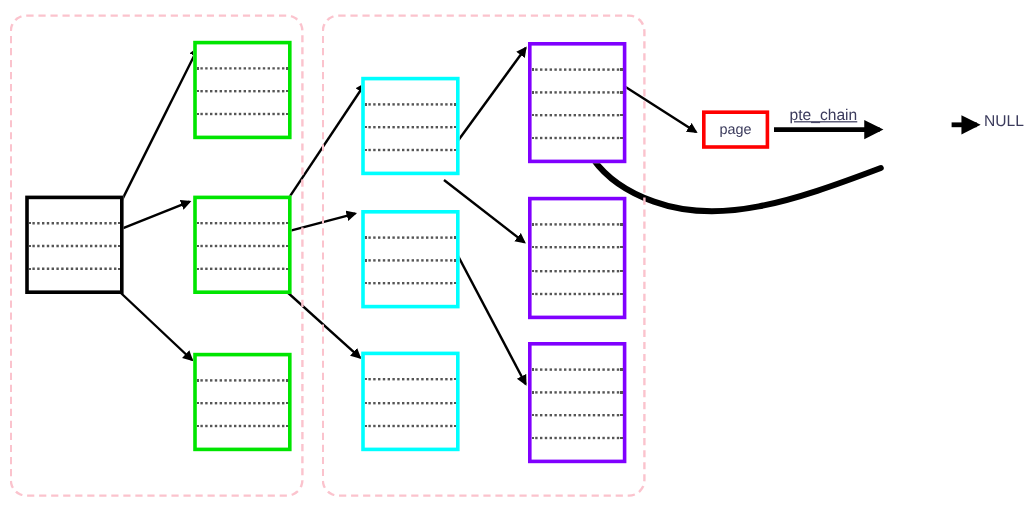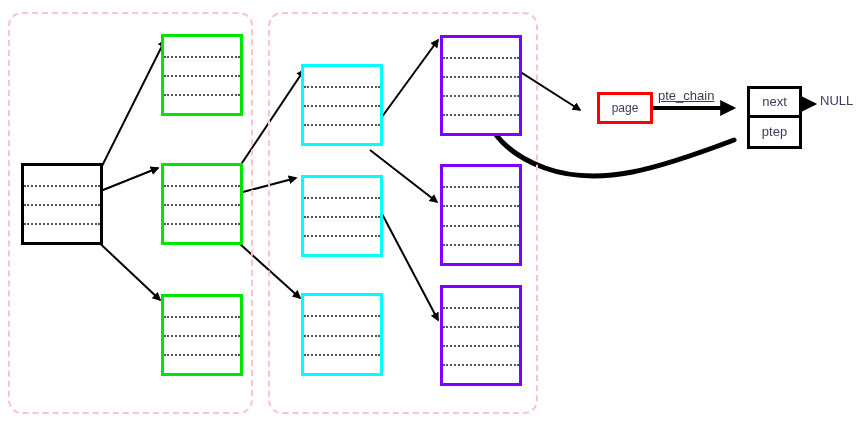--- a/index.html
+++ b/index.html
@@ -31,21 +31,20 @@
   }
   .kbox{
     position:absolute;
     box-sizing:border-box;
     background:#ffffff;
     display:flex;
     align-items:center;
     justify-content:center;
     color:#3b3b5c;
     font-size:12px;
-    margin-left:12px;
   }
   .lbl{
     position:absolute;
     color:#3b3b5c;
     font-size:13px;
     white-space:nowrap;
   }
   .chain-cell{
     position:absolute;
     left:0;right:0;
@@ -149,27 +148,19 @@
         <div class="row-div" style="top: 38px;"></div>
         <div class="row-div" style="top: 57px;"></div>
         <div class="row-div" style="top: 76px;"></div>
       </div>
     </div>
 
   <div class="kbox" id="page-box" style="left: 585px; top: 92px; width: 56px; height: 32px; border: 3px solid rgb(255, 0, 0); color: rgb(59, 59, 92);">
     <span>page</span>
   </div>
 
-  <div class="kbox" id="ptechain-box" style="left: 735px; top: 86px; width: 55px; height: 63px; border: 3px solid rgb(0, 0, 0); display: block;">
-    <div class="chain-cell" id="chain-next" style="top: 0px; height: 28.5px; position: absolute; border-bottom: 3px solid rgb(0, 0, 0);">
-      <span>next</span>
-    </div>
-    <div class="chain-cell" id="chain-ptep" style="top: 28.5px; height: 28.5px; position: absolute;">
-      <span>ptep</span>
-    </div>
-  </div>
 
   <div id="labels-host">
       <div class="lbl" style="left: 658px; top: 88px; color: rgb(59, 59, 92); font-size: 13px; text-decoration: underline;">pte_chain</div>
       <div class="lbl" style="left: 820px; top: 93px; color: rgb(59, 59, 92); font-size: 13px;">NULL</div>
     </div>
 
 </div>
 
 </body></html>

